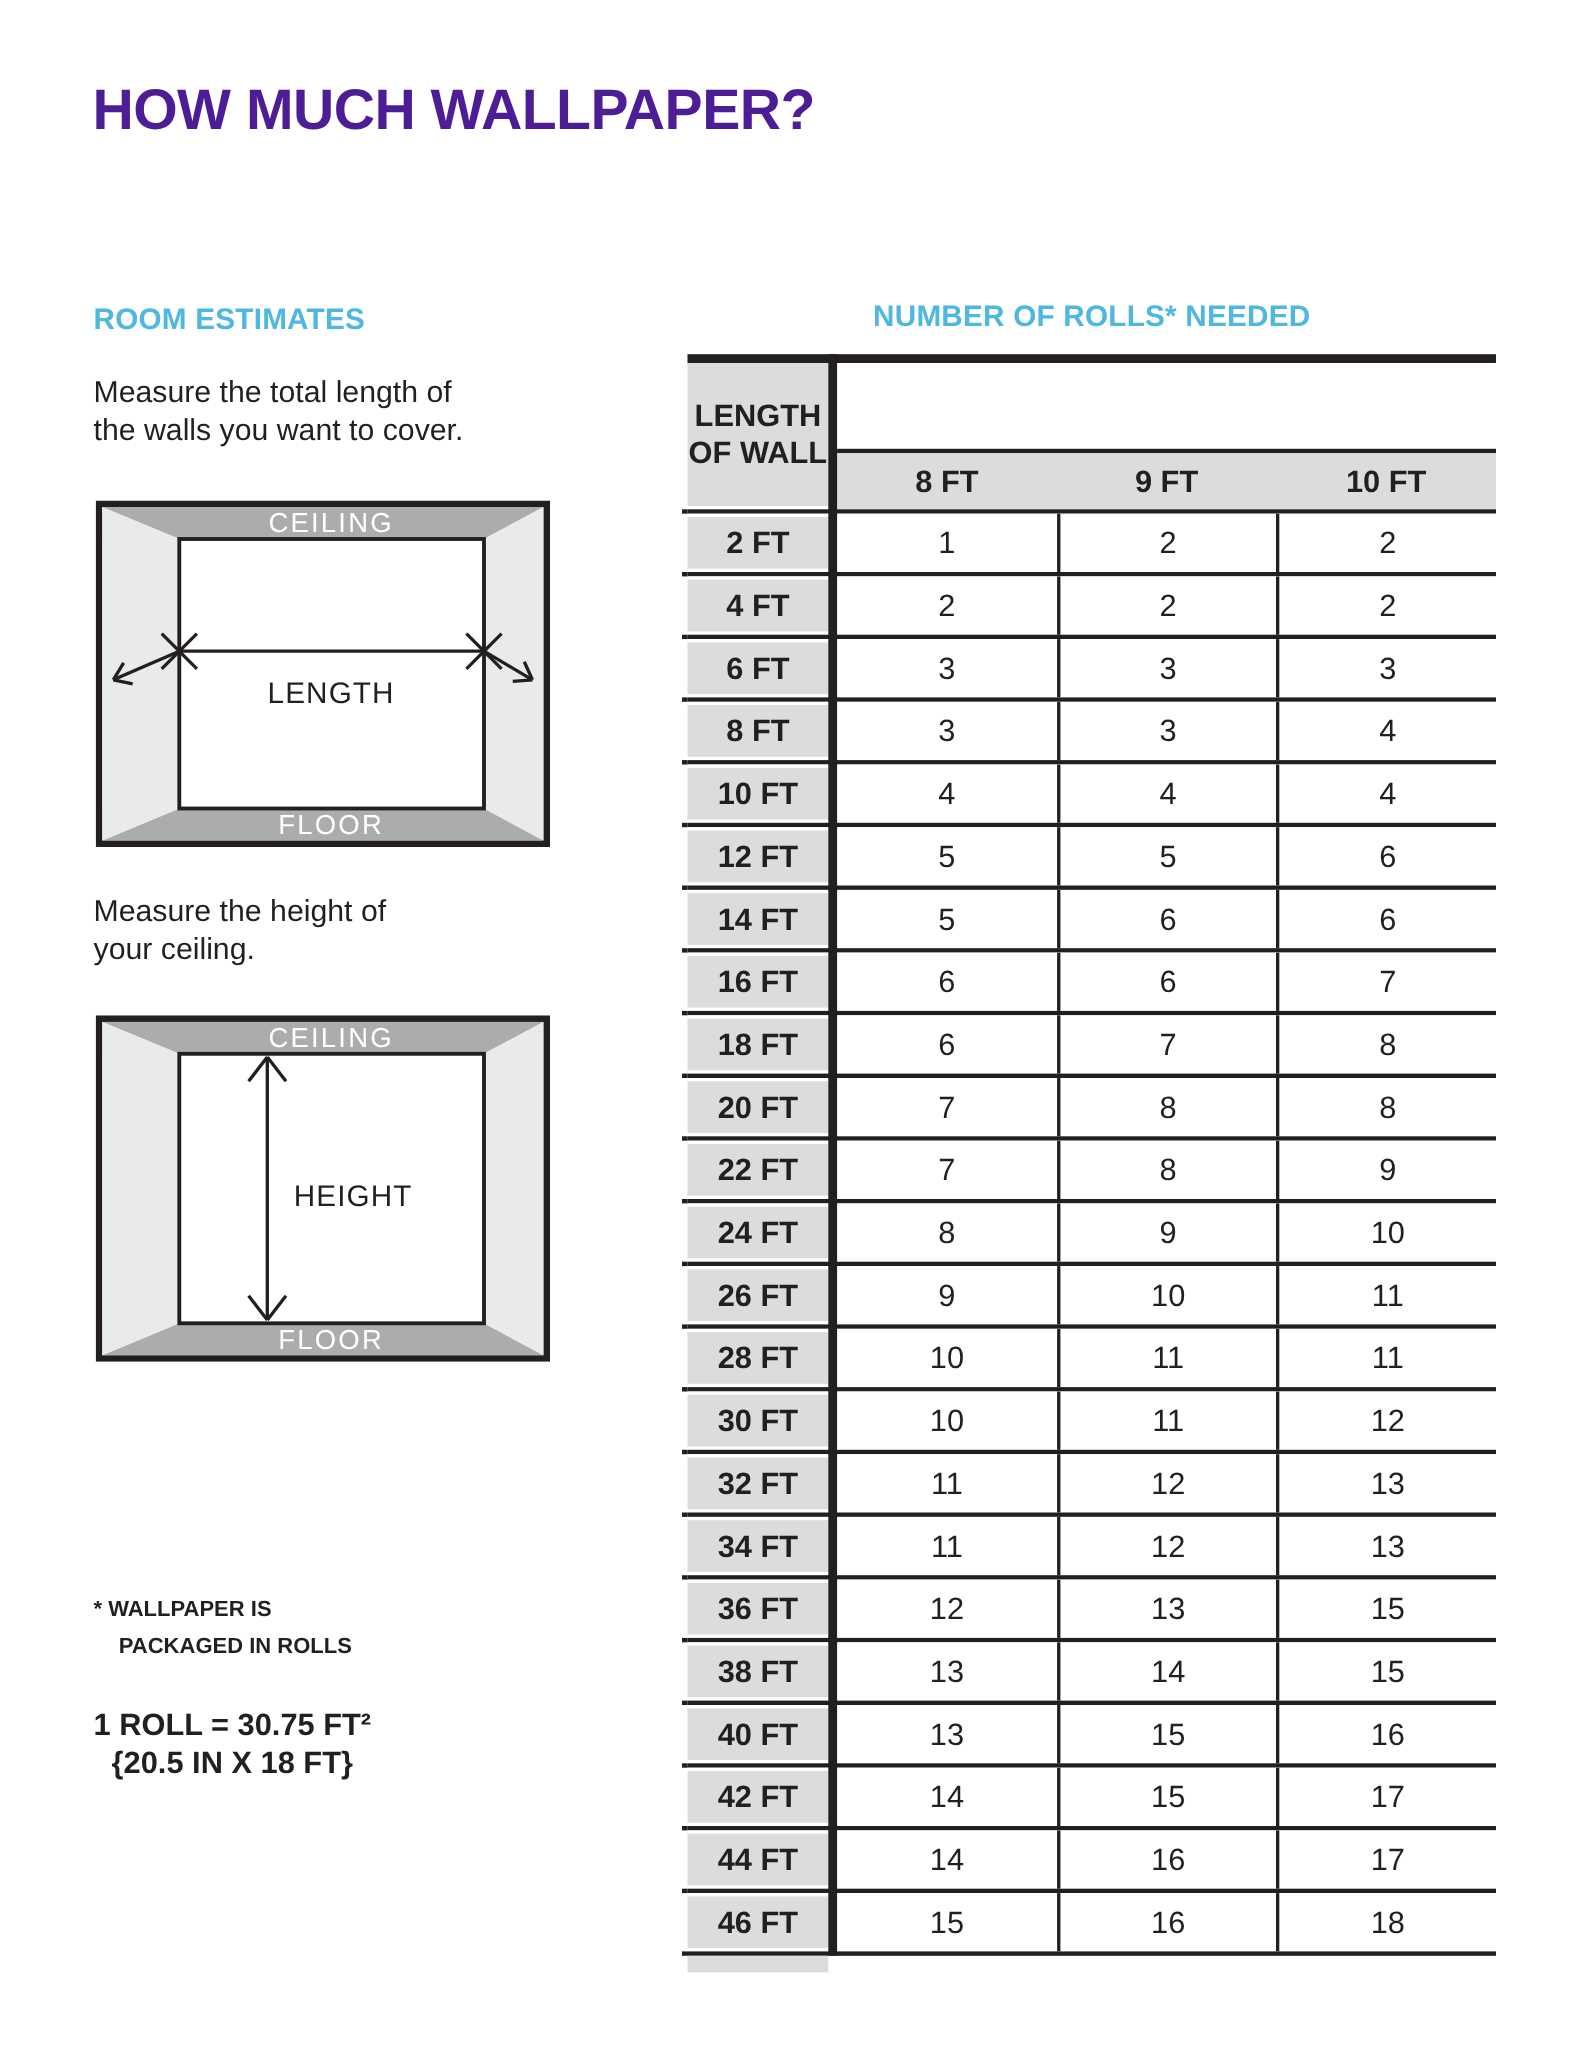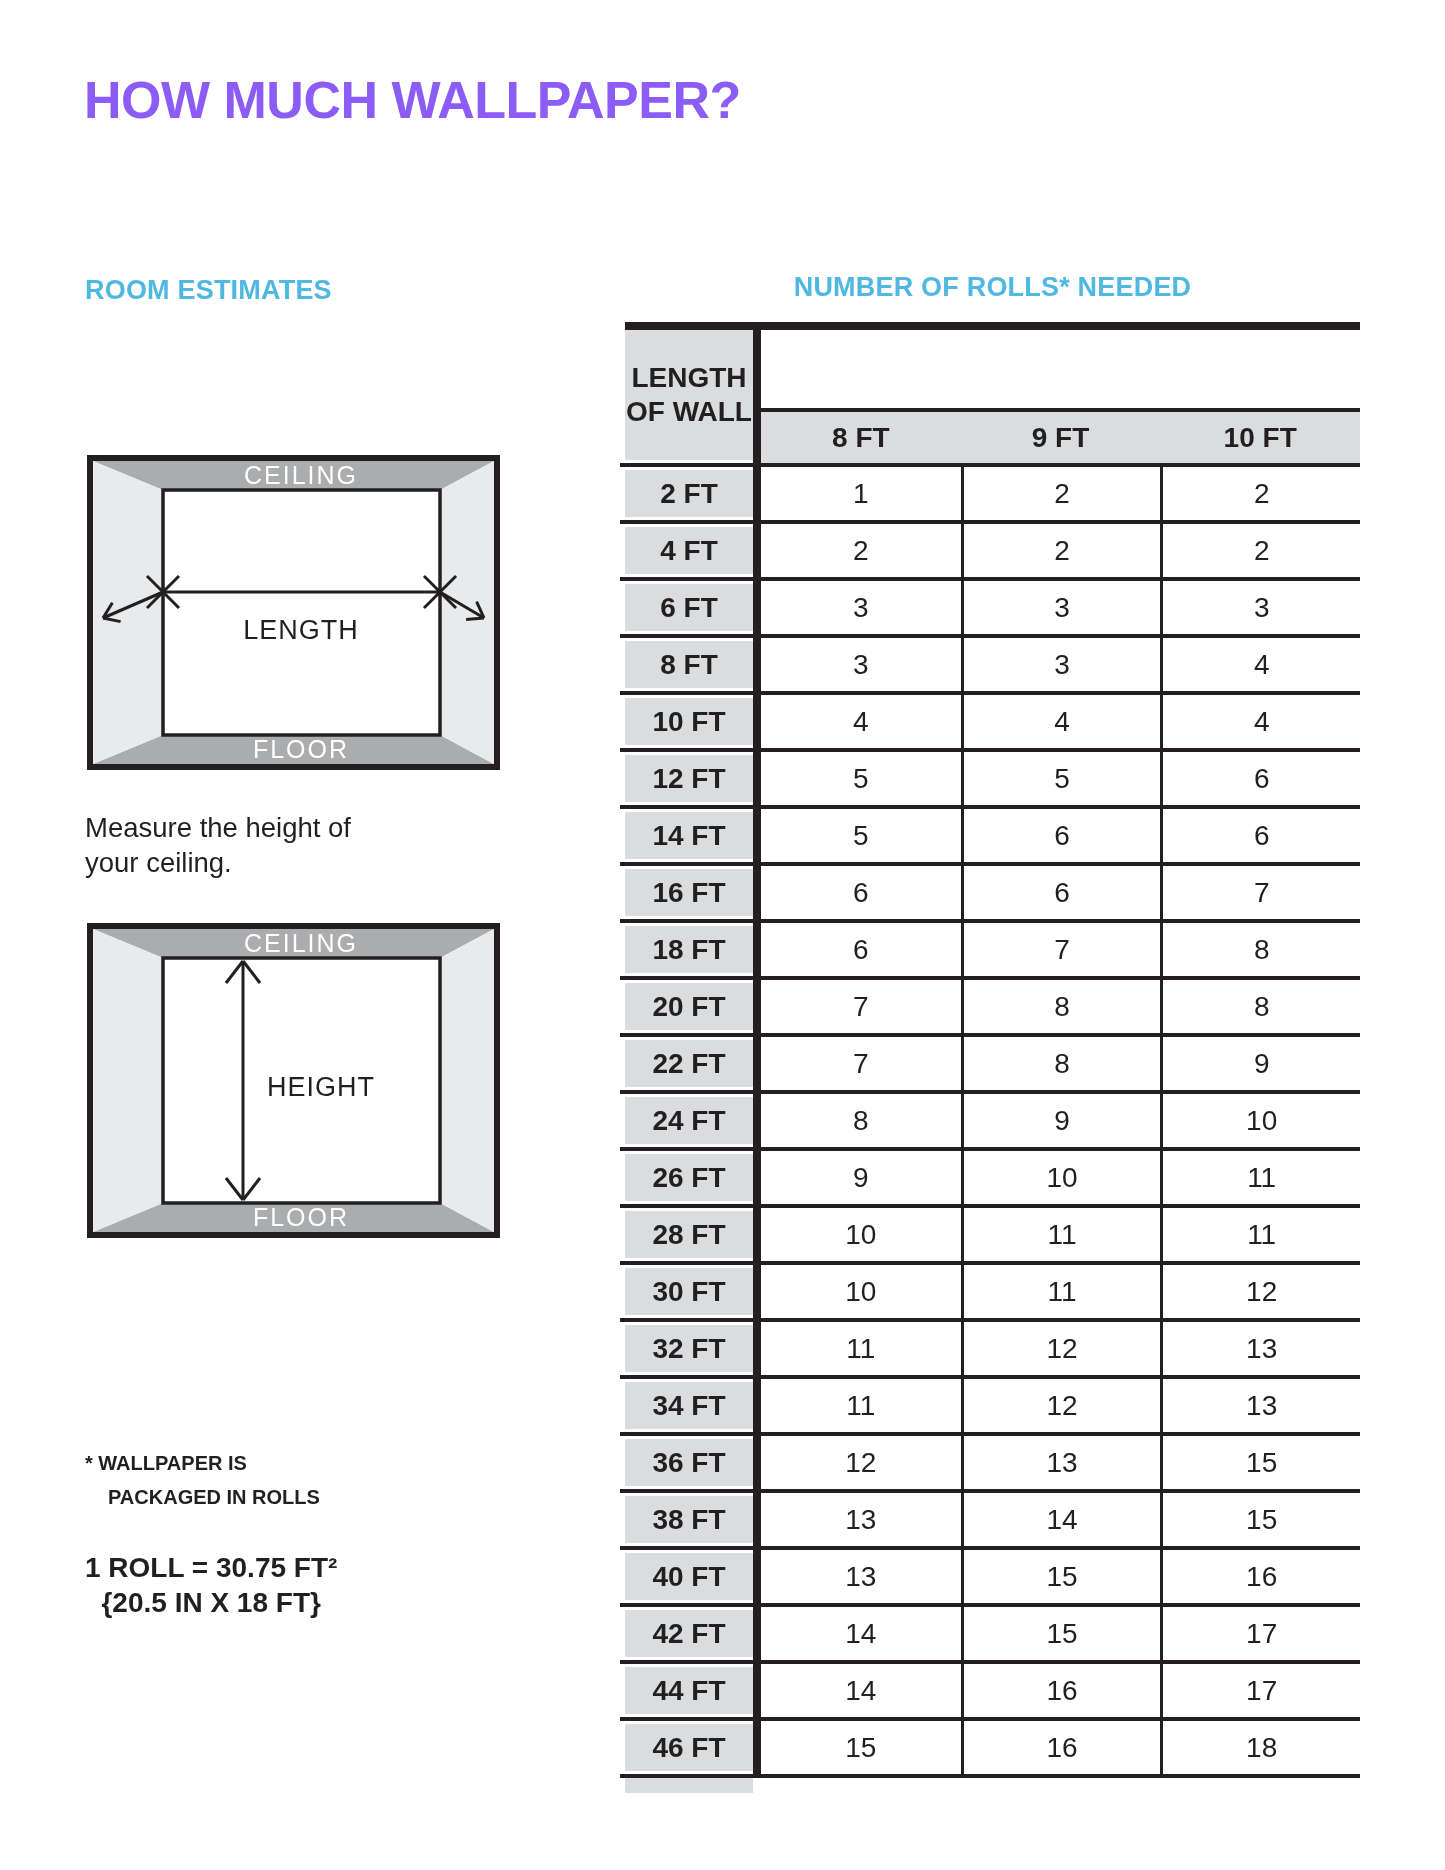--- a/index.html
+++ b/index.html
@@ -1,20 +1,20 @@
 <!DOCTYPE html>
 <html><head>
 <meta charset="utf-8">
 <style>
   html,body{margin:0;padding:0;background:#ffffff;}
   .page{position:relative;width:1445px;height:1870px;background:#ffffff;overflow:hidden;
         font-family:"Liberation Sans","DejaVu Sans",sans-serif;color:#231F20;}
   .abs{position:absolute;}
 
-  .page-title{left:84px;top:70px;font-size:52px;font-weight:bold;color:#8b5cf6;letter-spacing:-0.5px;}
+  .page-title{left:84px;top:70px;font-size:52px;font-weight:bold;color:#4c1d95;letter-spacing:-0.5px;}
   .sec-h{font-size:27px;font-weight:bold;color:#4FB8E1;letter-spacing:0.2px;}
   #room-estimates-heading{left:85px;top:275px;}
   #table-heading{left:625px;top:272px;width:735px;text-align:center;}
 
   .para{font-size:27.5px;line-height:35px;white-space:pre-line;}
   #step-length{left:85px;top:338px;}
   #step-height{left:85px;top:810px;}
   #step-chart{left:85px;top:1280px;line-height:34px;}
   #wallpaper-note{left:85px;top:1446px;font-weight:bold;font-size:20px;line-height:34px;
                   white-space:pre-line;padding-left:23px;text-indent:-23px;}
@@ -51,20 +51,22 @@
 </style>
 </head>
 <body>
 
 <div class="page">
 
   <div class="abs page-title">HOW MUCH WALLPAPER?</div>
 
   <div class="abs sec-h" id="room-estimates-heading">ROOM ESTIMATES</div>
 
+  <div class="abs para" id="step-length">Measure the total length of
+the walls you want to cover.</div>
 
   <svg id="diagram-length" class="diagram" viewBox="0 0 413 315">
     <rect x="3" y="3" width="407" height="309" fill="#ffffff" stroke="#231F20" stroke-width="6"></rect>
     <polygon points="6,6 407,6 353,35 76,35" fill="#AAACAE"></polygon>
     <polygon points="6,309 407,309 353,280 76,280" fill="#AAACAE"></polygon>
     <polygon points="6,6 76,35 76,280 6,309" fill="#E9EAEB"></polygon>
     <polygon points="407,6 353,35 353,280 407,309" fill="#E9EAEB"></polygon>
     <rect x="76" y="35" width="277" height="245" fill="#ffffff" stroke="#231F20" stroke-width="3.5"></rect>
     <text x="214" y="29" text-anchor="middle" class="diag-white-label">CEILING</text>
     <text x="214" y="303" text-anchor="middle" class="diag-white-label">FLOOR</text>

